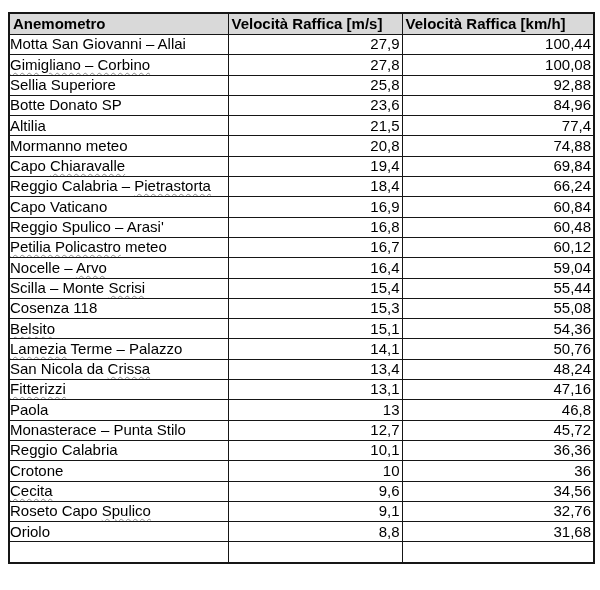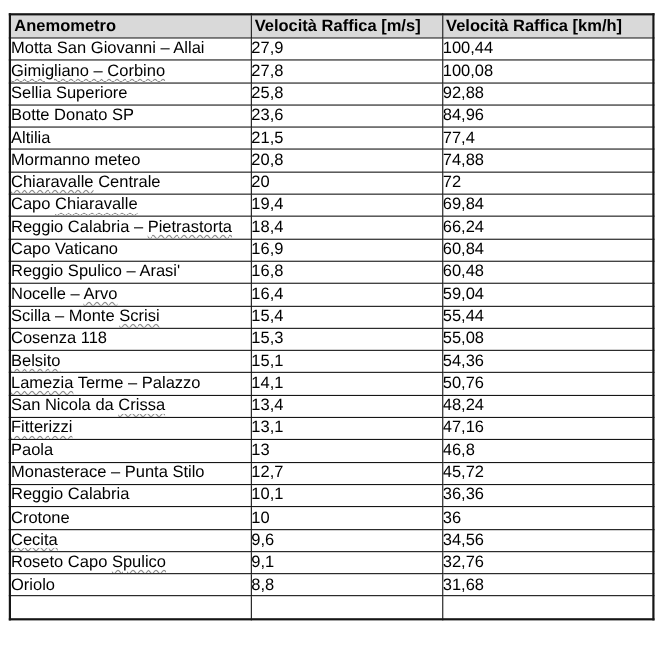--- a/index.html
+++ b/index.html
@@ -40,21 +40,21 @@
   }
   th {
     background: #d9d9d9;
     font-weight: bold;
     text-align: left;
     height: 20px;
     padding: 0 2px 0 3px;
   }
   td { height: 19.3px; padding: 0; }
   td.name { text-align: left; padding-left: 0; }
-  td.num  { text-align: left; padding-right: 2px; }
+  td.num  { text-align: right; padding-right: 2px; }
   .sq {
     text-decoration-line: underline;
     text-decoration-style: wavy;
     text-decoration-color: #8d8d8d;
     text-decoration-thickness: 1px;
     text-underline-offset: 2px;
   }
 </style>
 </head>
 <body>
@@ -98,43 +98,43 @@
           <td class="name">Altilia</td>
           <td class="num">21,5</td>
           <td class="num">77,4</td>
         </tr>
         <tr>
           <td class="name">Mormanno meteo</td>
           <td class="num">20,8</td>
           <td class="num">74,88</td>
         </tr>
         <tr>
-          <td class="name"><span class="sq">Chiaravalle</span> Centrale</td>
-          <td class="num">20</td>
-          <td class="num">72</td>
-        </tr>
-        <tr>
           <td class="name">Capo <span class="sq">Chiaravalle</span></td>
           <td class="num">19,4</td>
           <td class="num">69,84</td>
         </tr>
         <tr>
           <td class="name">Reggio Calabria – <span class="sq">Pietrastorta</span></td>
           <td class="num">18,4</td>
           <td class="num">66,24</td>
         </tr>
         <tr>
           <td class="name">Capo Vaticano</td>
           <td class="num">16,9</td>
           <td class="num">60,84</td>
         </tr>
         <tr>
           <td class="name">Reggio Spulico – Arasi'</td>
           <td class="num">16,8</td>
           <td class="num">60,48</td>
+        </tr>
+        <tr>
+          <td class="name"><span class="sq">Petilia Policastro</span> meteo</td>
+          <td class="num">16,7</td>
+          <td class="num">60,12</td>
         </tr>
         <tr>
           <td class="name">Nocelle – <span class="sq">Arvo</span></td>
           <td class="num">16,4</td>
           <td class="num">59,04</td>
         </tr>
         <tr>
           <td class="name">Scilla – Monte <span class="sq">Scrisi</span></td>
           <td class="num">15,4</td>
           <td class="num">55,44</td>

